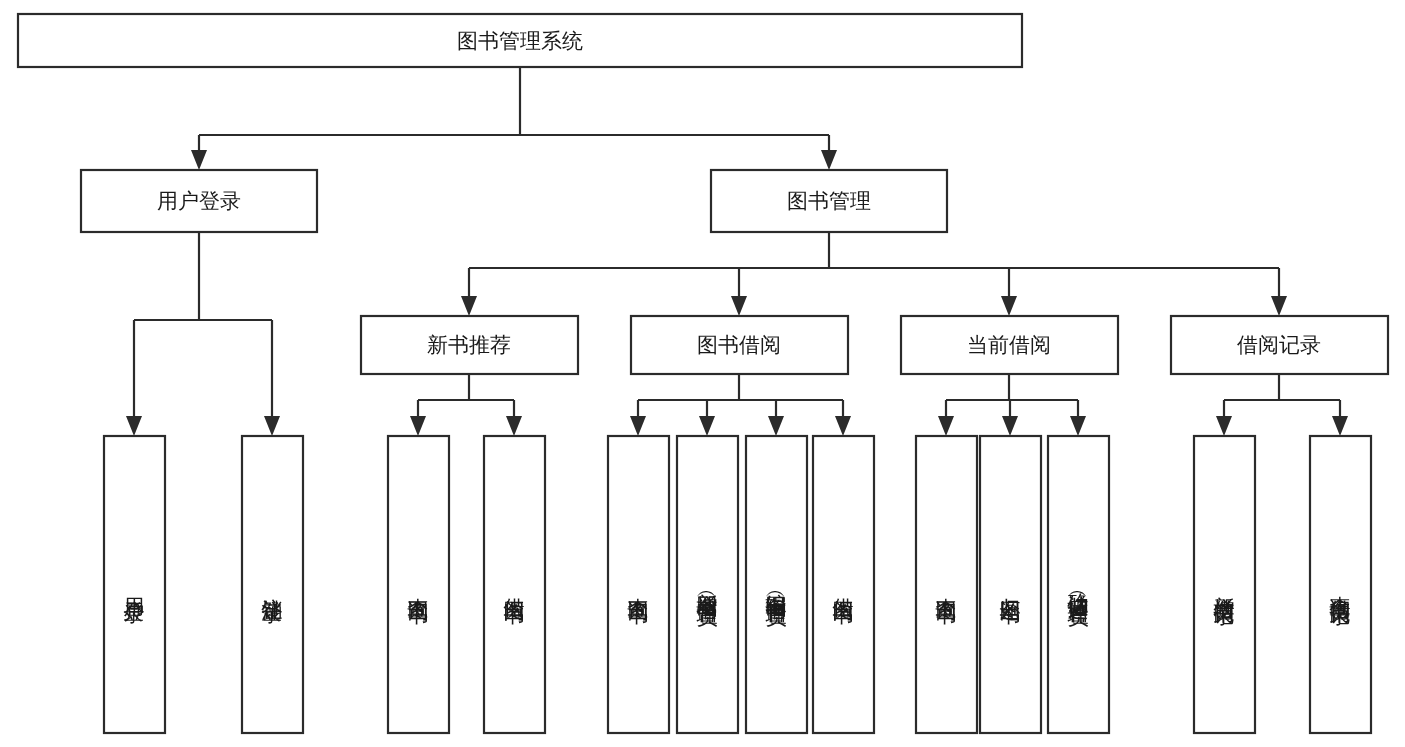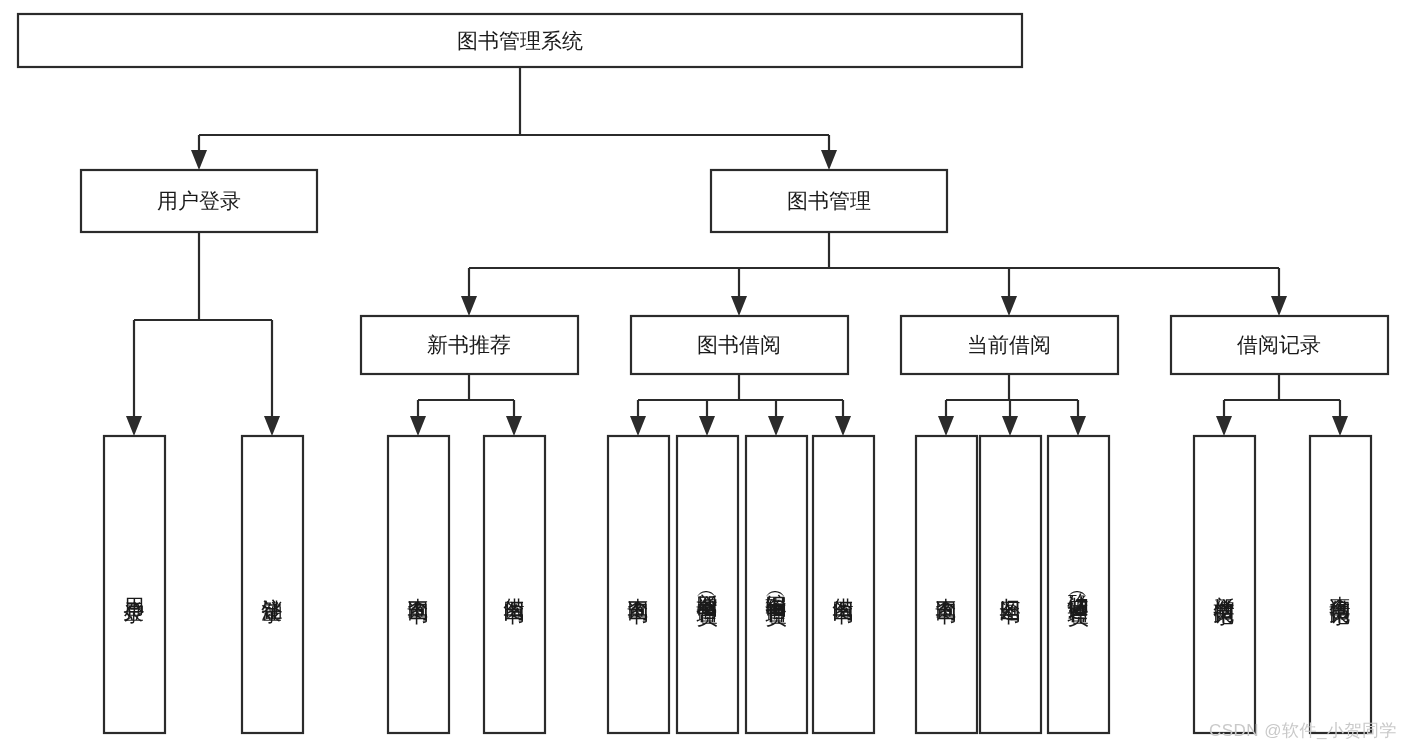--- a/index.html
+++ b/index.html
@@ -194,14 +194,13 @@
   <div class="leaf-label-wrap" style="left:746px; top:436px; width:61px; height:297px;">编辑图书（管理员）</div>
   <div class="leaf-label-wrap" style="left:813px; top:436px; width:61px; height:297px;">借阅图书</div>
 
   <div class="leaf-label-wrap" style="left:916px; top:436px; width:61px; height:297px;">查询图书</div>
   <div class="leaf-label-wrap" style="left:980px; top:436px; width:61px; height:297px;">归还图书</div>
   <div class="leaf-label-wrap" style="left:1048px; top:436px; width:61px; height:297px;">确认归还（管理员）</div>
 
   <div class="leaf-label-wrap" style="left:1194px; top:436px; width:61px; height:297px;">新增借阅记录</div>
   <div class="leaf-label-wrap" style="left:1310px; top:436px; width:61px; height:297px;">查询借阅记录</div>
 
-  <div class="watermark">CSDN @软件_小贺同学</div>
 </div>
 
 </body></html>

